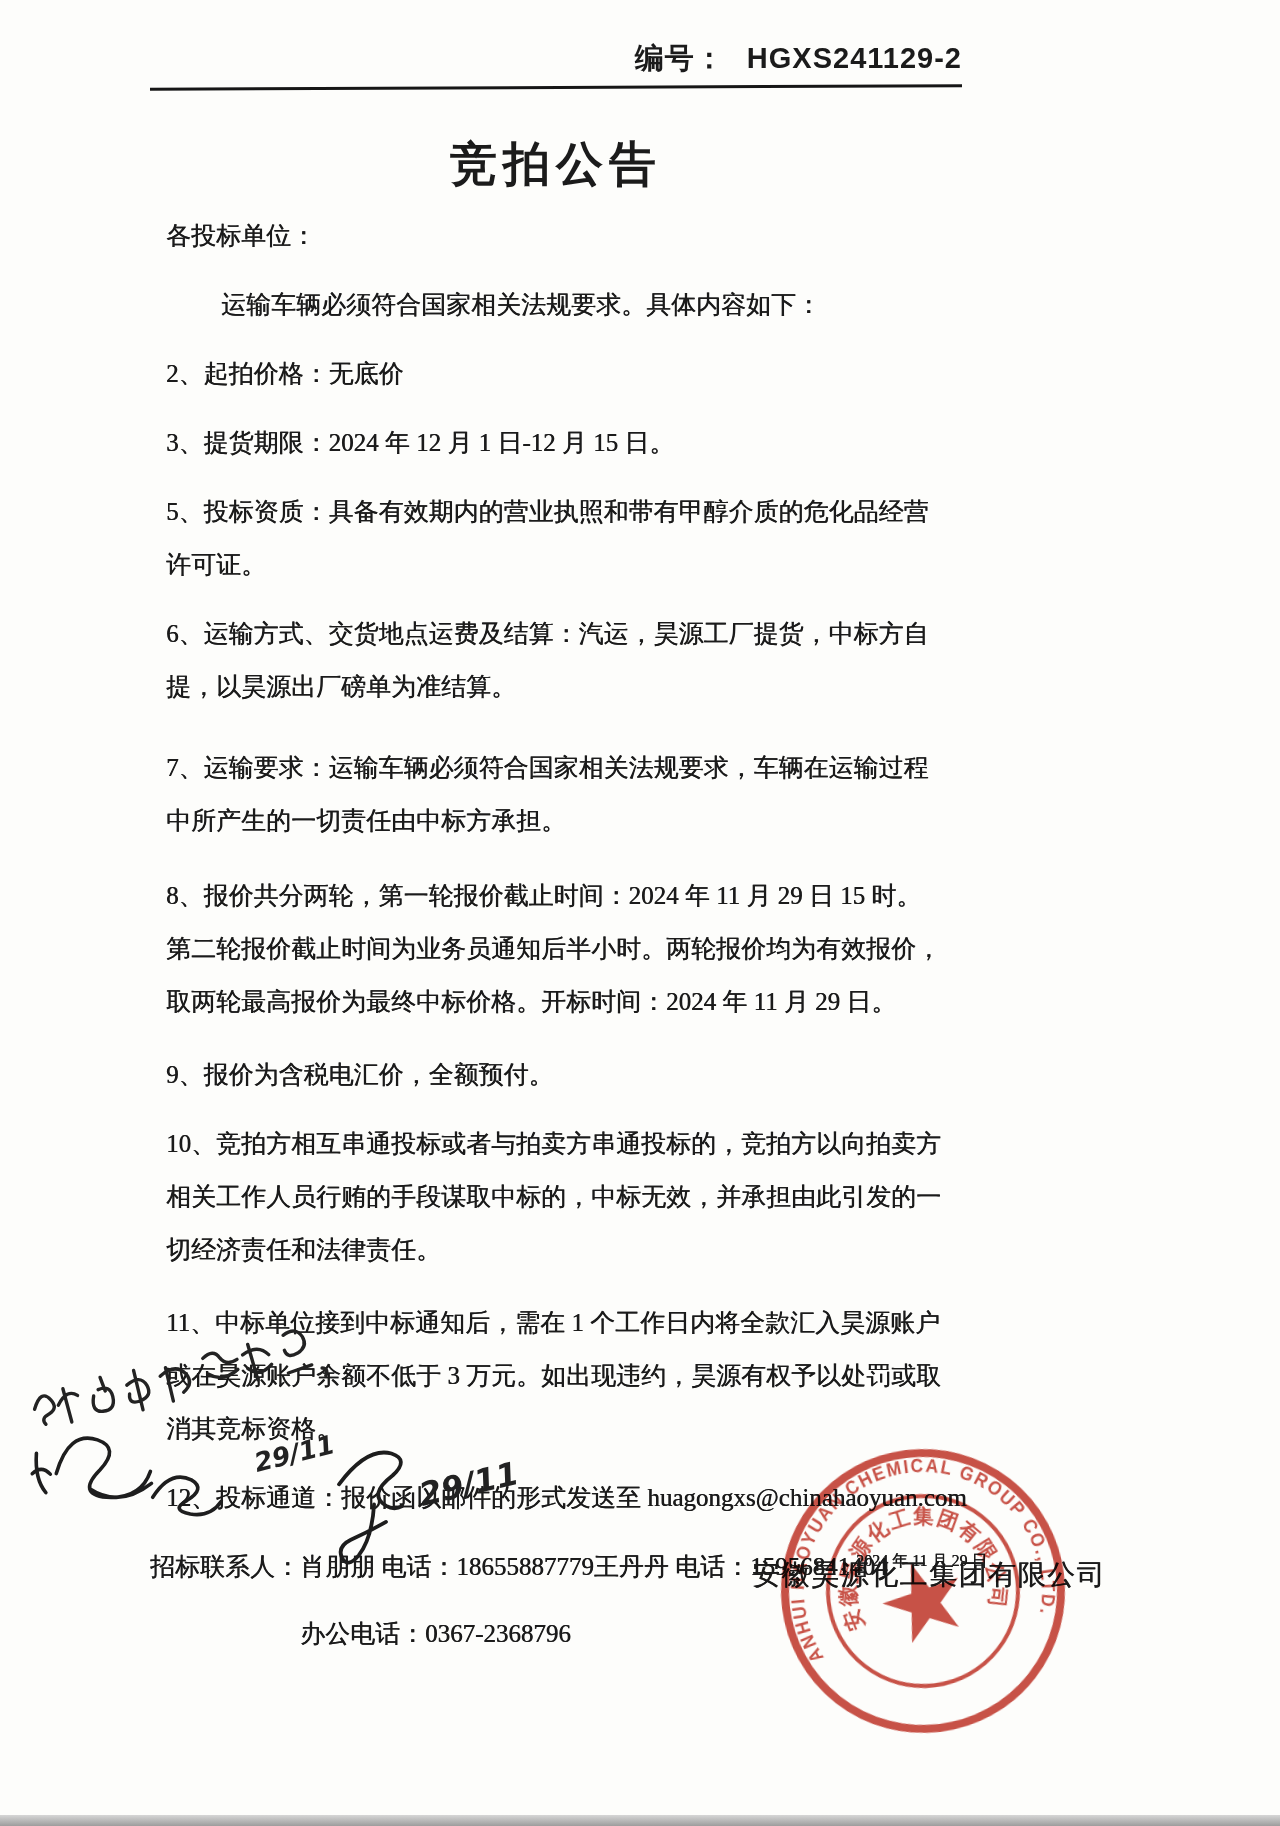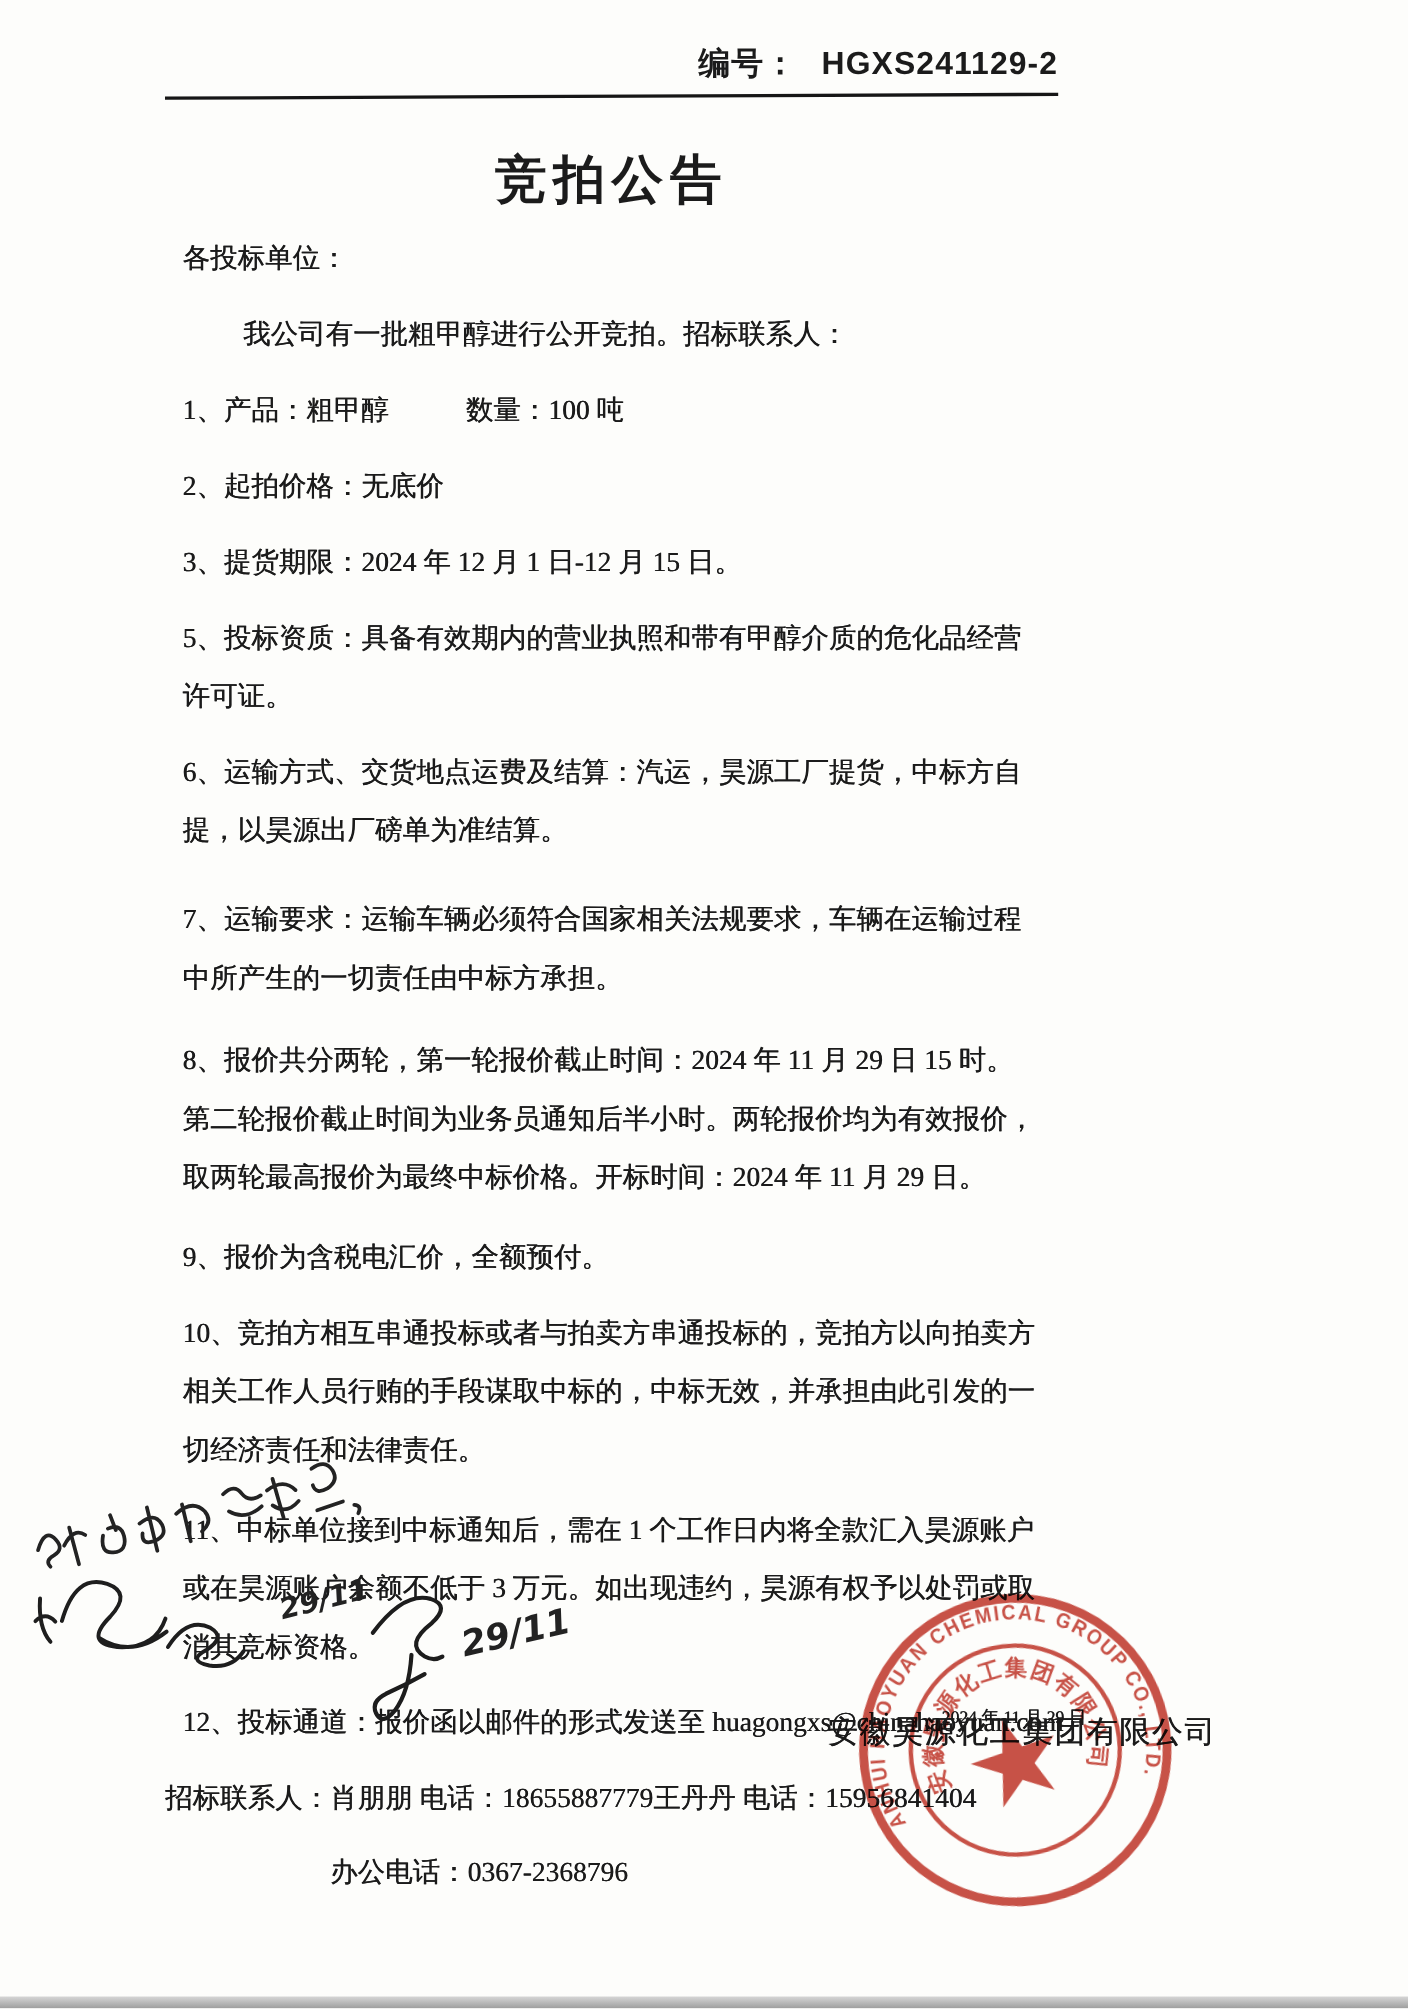--- a/index.html
+++ b/index.html
@@ -98,23 +98,22 @@
     <div class="doc-number">
       <span>编号：</span><span class="code">HGXS241129-2</span>
     </div>
 
     <div class="header-rule"></div>
 
     <h1 class="doc-title">竞拍公告</h1>
 
     <p class="body-text salutation">各投标单位：</p>
 
-    <p class="body-text intro">我公司有一批粗甲醇进行公开竞拍。招标联系人：</p>
+    <p class="body-text intro">运输车辆必须符合国家相关法规要求。具体内容如下：</p>
 
-    <p class="body-text item-1"><span>1、产品：粗甲醇</span><span class="qty-gap">数量：100 吨</span></p>
     <p class="body-text item-2">2、起拍价格：无底价</p>
     <p class="body-text item-3">3、提货期限：2024 年 12 月 1 日-12 月 15 日。</p>
     <p class="body-text item-5">5、投标资质：具备有效期内的营业执照和带有甲醇介质的危化品经营许可证。</p>
     <p class="body-text item-6">6、运输方式、交货地点运费及结算：汽运，昊源工厂提货，中标方自提，以昊源出厂磅单为准结算。</p>
     <p class="body-text item-7">7、运输要求：运输车辆必须符合国家相关法规要求，车辆在运输过程中所产生的一切责任由中标方承担。</p>
     <p class="body-text item-8">8、报价共分两轮，第一轮报价截止时间：2024 年 11 月 29 日 15 时。第二轮报价截止时间为业务员通知后半小时。两轮报价均为有效报价，取两轮最高报价为最终中标价格。开标时间：2024 年 11 月 29 日。</p>
     <p class="body-text item-9">9、报价为含税电汇价，全额预付。</p>
     <p class="body-text item-10">10、竞拍方相互串通投标或者与拍卖方串通投标的，竞拍方以向拍卖方相关工作人员行贿的手段谋取中标的，中标无效，并承担由此引发的一切经济责任和法律责任。</p>
     <p class="body-text item-11">11、中标单位接到中标通知后，需在 1 个工作日内将全款汇入昊源账户或在昊源账户余额不低于 3 万元。如出现违约，昊源有权予以处罚或取消其竞标资格。</p>
     <p class="body-text item-12">12、投标通道：报价函以邮件的形式发送至 huagongxs@chinahaoyuan.com</p>

